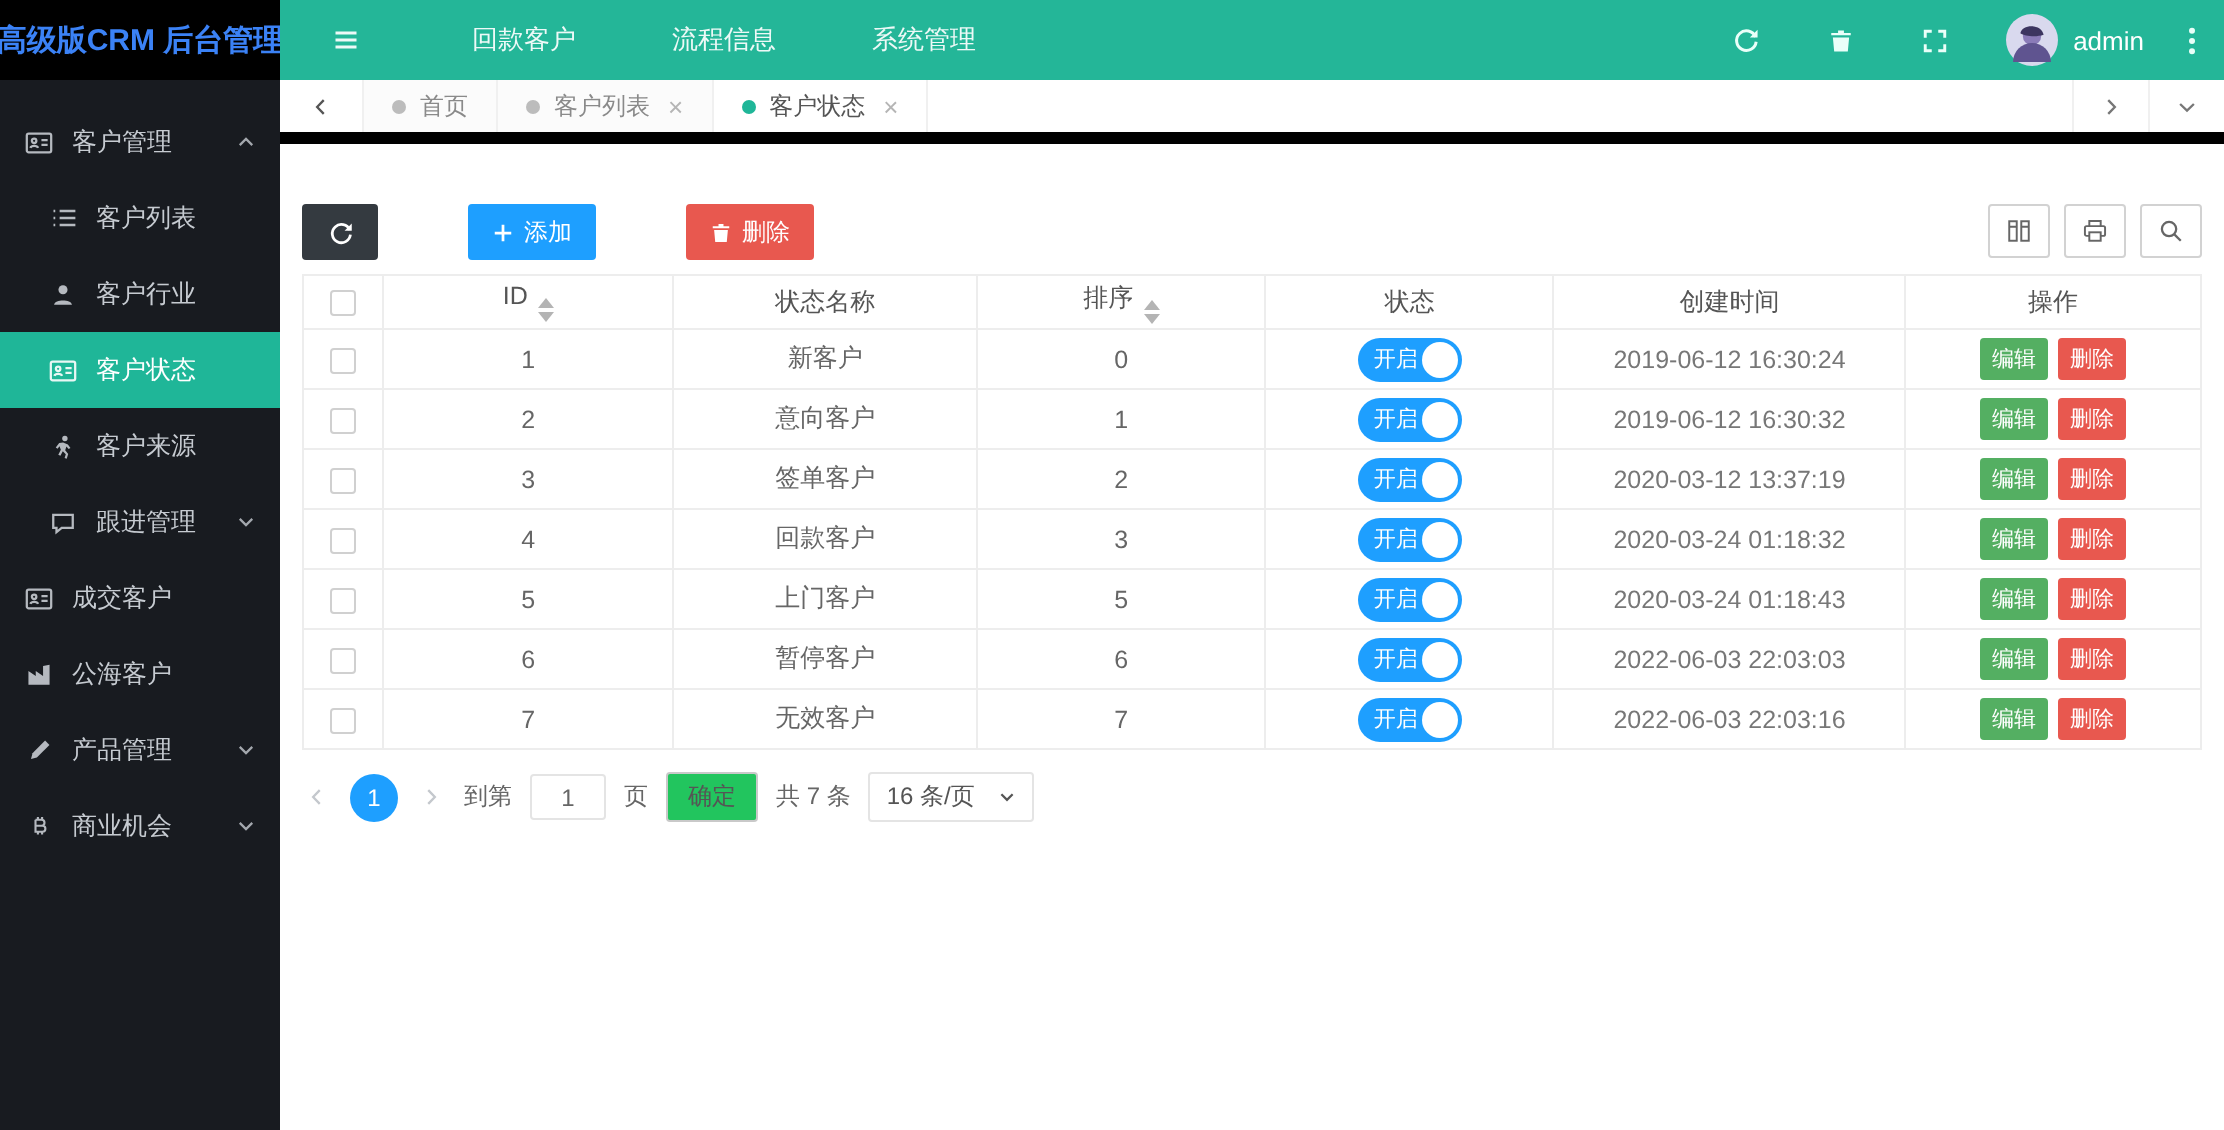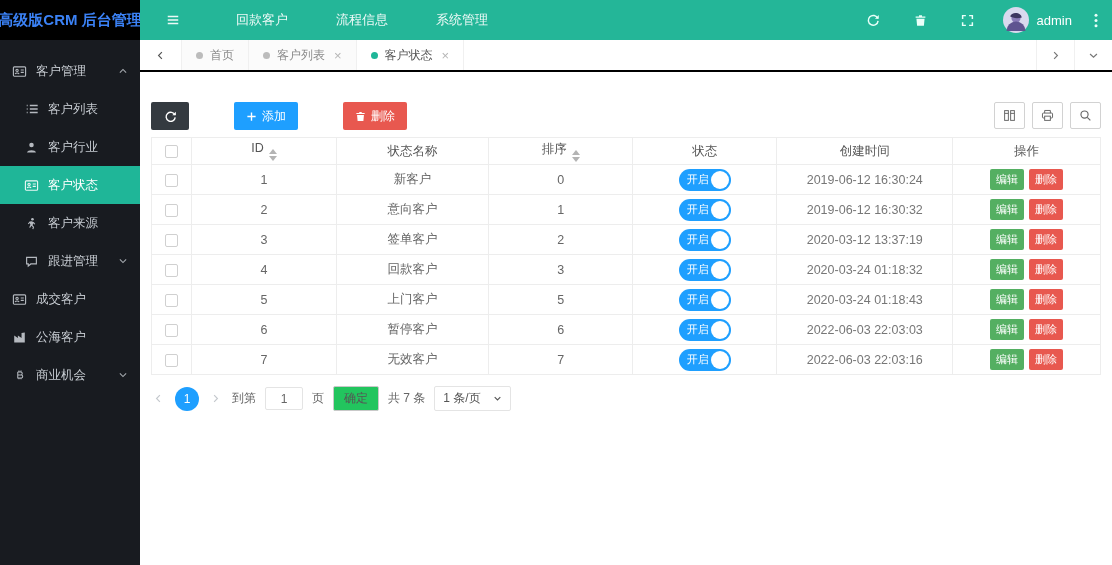--- a/index.html
+++ b/index.html
@@ -26,21 +26,21 @@
   .sidebar { width:140px; background:#181b20; flex:none; padding-top:12px; }
   .menu-item { height:38px; display:flex; align-items:center; gap:9px; padding:0 12px;
                color:#c6cbd1; font-size:12.5px; cursor:pointer; }
   .menu-item.sub { padding-left:24px; }
   .menu-item.active { background:#1fb698; color:#fff; }
   .menu-item .mi { width:15px; height:15px; flex:none; display:flex; align-items:center; justify-content:center; opacity:.9; }
   .menu-item .chev { margin-left:auto; opacity:.8; }
   .main { flex:1; min-width:0; display:flex; flex-direction:column; background:#fff; }
 
   
-  .tabstrip { height:32px; flex:none; display:flex; align-items:stretch; border-bottom:2px solid #000000;
+  .tabstrip { height:32px; flex:none; display:flex; align-items:stretch; border-bottom:6px solid #000000;
               font-size:12px; color:#8a8a8a; background:#fff; }
   .tab-nav-btn { width:42px; display:flex; align-items:center; justify-content:center;
                  border-right:1px solid #f0f0f0; color:#555; cursor:pointer; }
   .tab { display:flex; align-items:center; gap:7px; padding:0 14px; border-right:1px solid #f0f0f0;
          background:#fbfbfb; cursor:pointer; white-space:nowrap; }
   .tab .dot { width:7px; height:7px; border-radius:50%; background:#bcbcbc; }
   .tab .close { color:#b5b5b5; font-size:13px; margin-left:2px; }
   .tab.active { background:#fff; color:#555; }
   .tab.active .dot { background:#1fb698; }
   .tab-right { margin-left:auto; display:flex; }
@@ -233,20 +233,33 @@
         </span>
       <span>成交客户</span>
     </div>
     <div class="menu-item">
       <span class="mi">
           <svg width="13" height="13" viewBox="0 0 16 16" fill="currentColor">
             <path d="M1.5 14V5.5L6 8.6V5.5l4.5 3.1V2.5l4-.8V14z"></path>
           </svg>
         </span>
       <span>公海客户</span>
+    </div>
+    <div class="menu-item">
+      <span class="mi">
+          <svg width="12" height="12" viewBox="0 0 16 16" fill="currentColor">
+            <path d="M2 14l1-3.9 8.4-8.4 2.9 2.9L5.9 13z"></path>
+          </svg>
+        </span>
+      <span>产品管理</span>
+      <span class="chev">
+          <svg width="10" height="10" viewBox="0 0 16 16" fill="none" stroke="currentColor" stroke-width="1.8">
+            <path d="M3 5.5l5 5 5-5"></path>
+          </svg>
+        </span>
     </div>
     <div class="menu-item">
       <span class="mi">
           <svg width="12" height="13" viewBox="0 0 16 16" fill="none" stroke="currentColor" stroke-width="1.4">
             <path d="M5 3.2h4a2 2 0 0 1 0 4H5m0 0h4.6a2 2 0 0 1 0 4H5zM5 3.2v8M6.6 1.4v1.8M6.6 11.2V13M9.4 1.4v1.8M9.4 11.2V13"></path>
           </svg>
         </span>
       <span>商业机会</span>
       <span class="chev">
           <svg width="10" height="10" viewBox="0 0 16 16" fill="none" stroke="currentColor" stroke-width="1.8">
@@ -485,21 +498,21 @@
                 <path d="M6 3l4.8 5L6 13"></path>
               </svg>
             </span>
         </span>
         <span>到第</span>
         <input class="goto-input" value="1" style="">
         <span>页</span>
         <button class="confirm-btn">确定</button>
         <span>共 7 条</span>
         <span class="page-size">
-          <span>1 条/页</span>
+          <span>16 条/页</span>
           <span>
               <svg width="9" height="9" viewBox="0 0 16 16" fill="none" stroke="#555" stroke-width="2">
                 <path d="M3 5.5l5 5 5-5"></path>
               </svg>
             </span>
         </span>
       </div>
 
     </div>
   </div>

